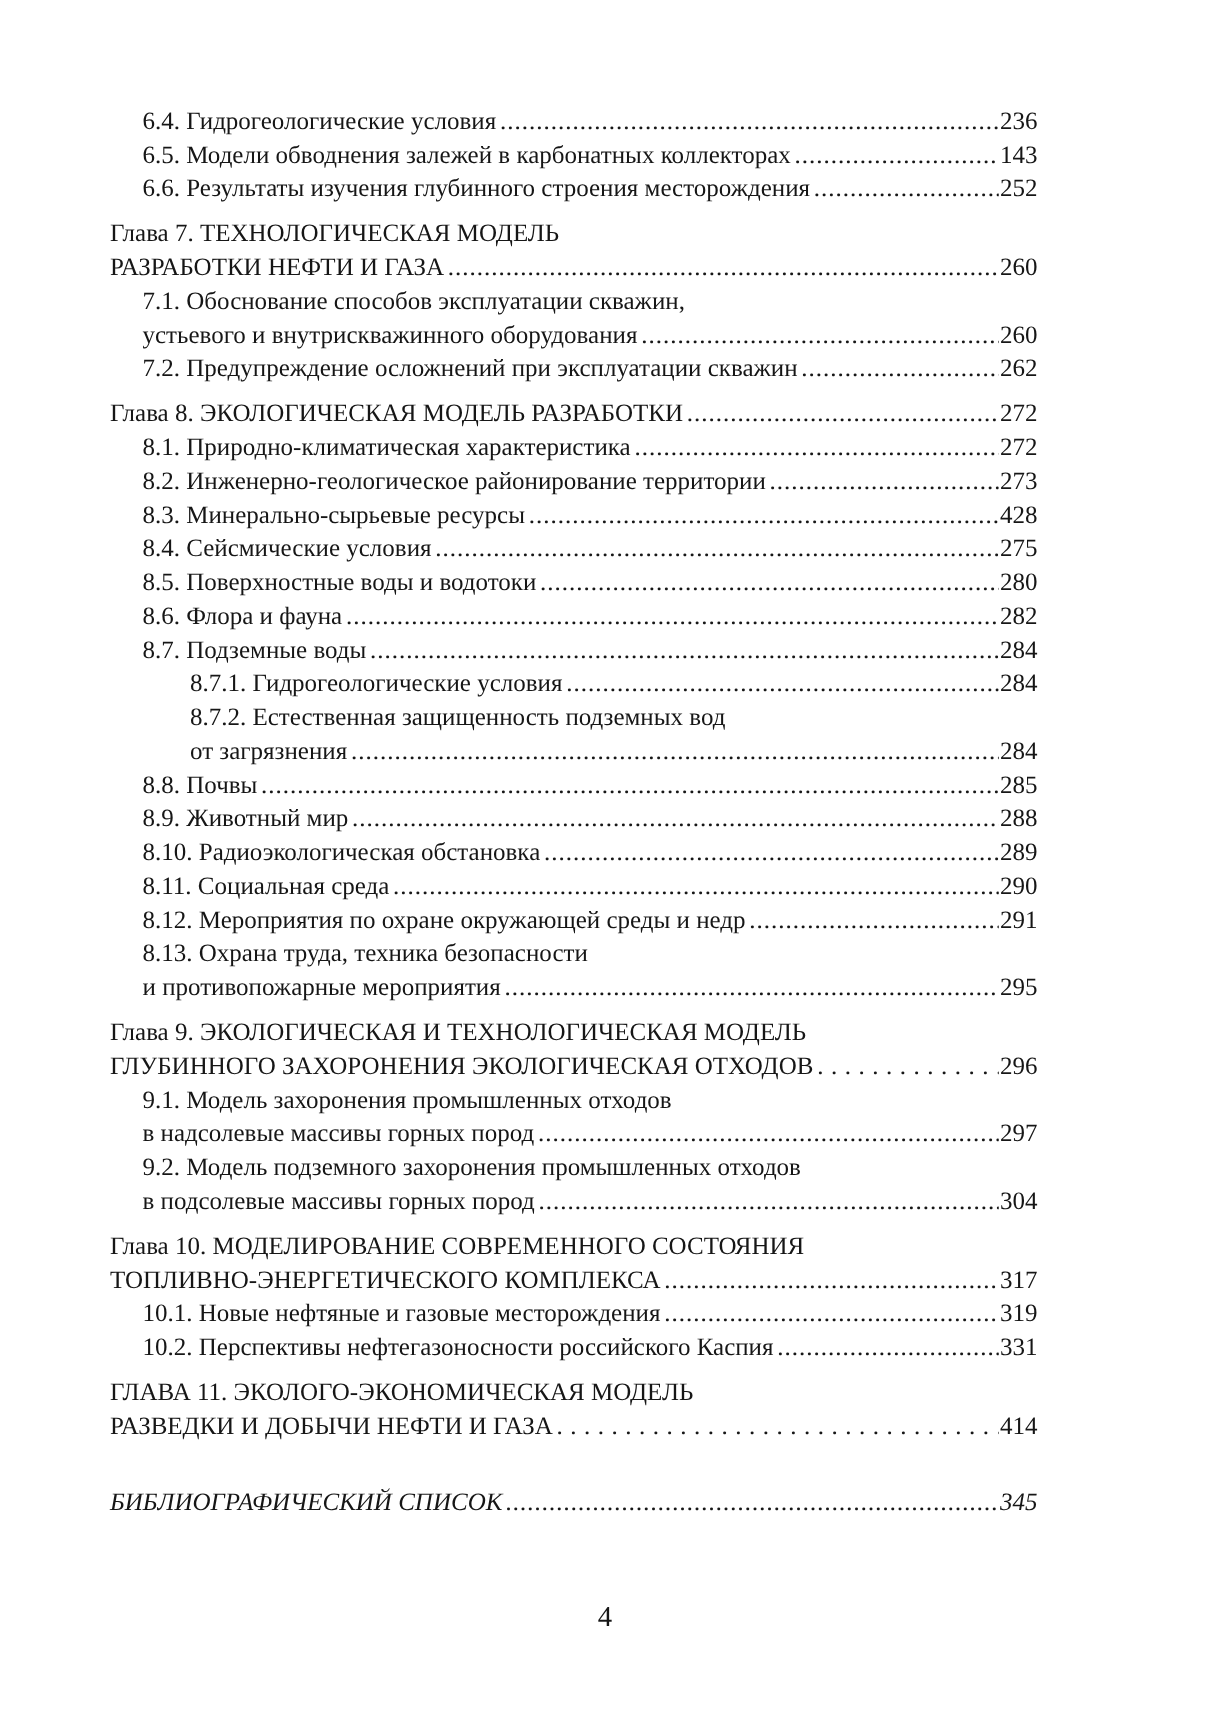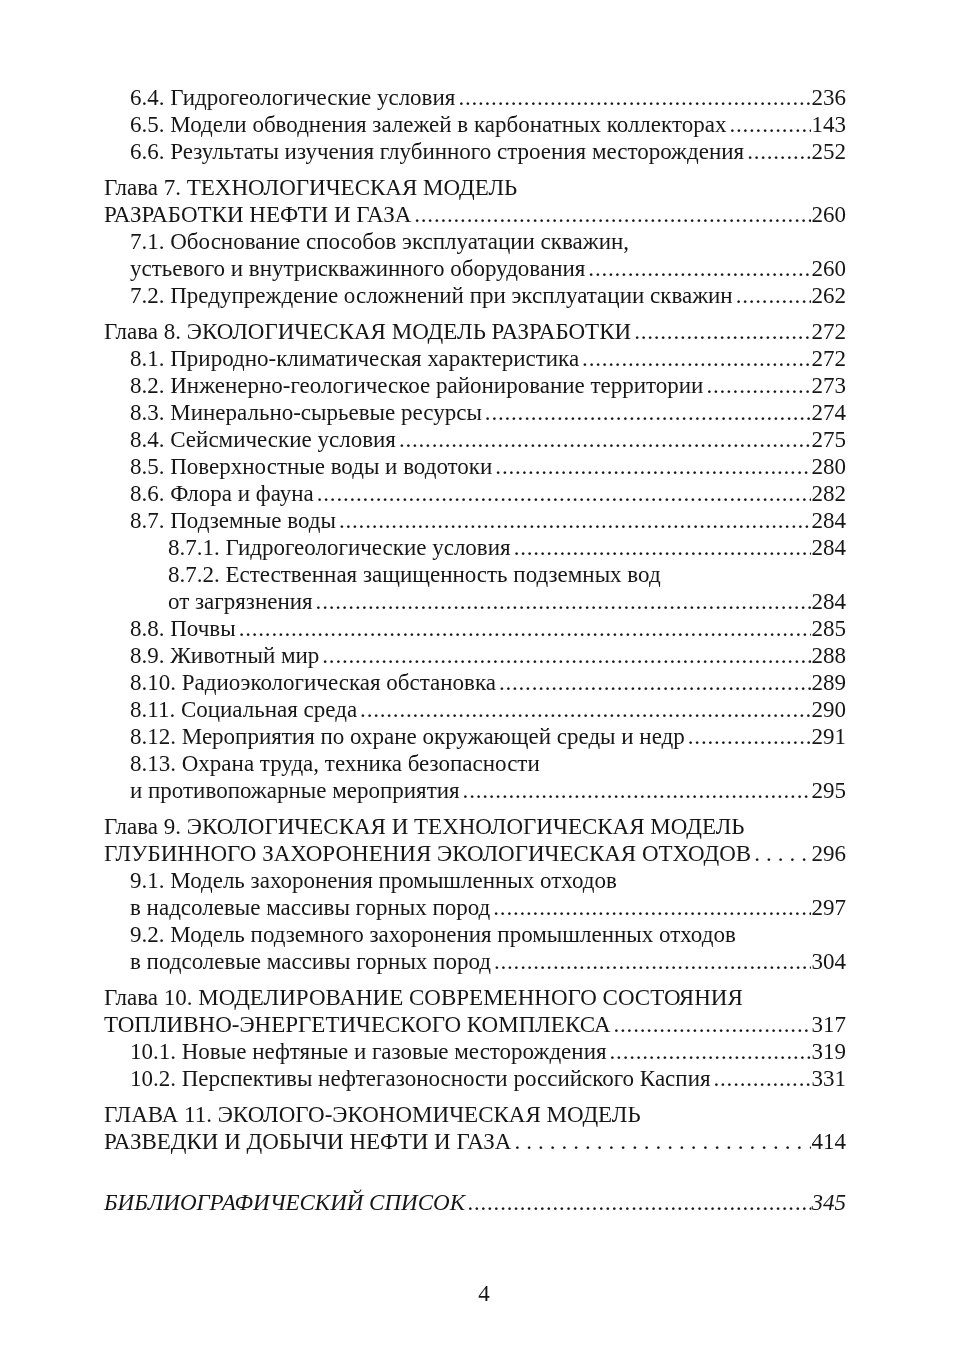--- a/index.html
+++ b/index.html
@@ -14,23 +14,22 @@
     background: #ffffff;
     font-family: "Liberation Serif", "DejaVu Serif", serif;
     color: #161616;
     overflow: hidden;
   }
   .toc {
     position: absolute;
     left: 88px;
     top: 84px;
     width: 742px;
-    font-size: 23px;
+    font-size: 20px;
     line-height: 27px;
-    margin-left: 16px;
   }
   .row {
     display: flex;
     align-items: baseline;
   }
   .row.indent-1 { padding-left: 26px; }
   .row.indent-2 { padding-left: 64px; }
   .row.gap-chapter { margin-top: 9px; }
   .row.gap-large  { margin-top: 34px; font-style: italic; }
   .text {
@@ -119,21 +118,21 @@
         <span class="pagenum">272</span>
       </div>
       <div class="row indent-1">
         <span class="text">8.2. Инженерно-геологическое районирование территории</span>
         <span class="leader dots"></span>
         <span class="pagenum">273</span>
       </div>
       <div class="row indent-1">
         <span class="text">8.3. Минерально-сырьевые ресурсы</span>
         <span class="leader dots"></span>
-        <span class="pagenum">274</span>
+        <span class="pagenum">428</span>
       </div>
       <div class="row indent-1">
         <span class="text">8.4. Сейсмические условия</span>
         <span class="leader dots"></span>
         <span class="pagenum">275</span>
       </div>
       <div class="row indent-1">
         <span class="text">8.5. Поверхностные воды и водотоки</span>
         <span class="leader dots"></span>
         <span class="pagenum">280</span>

